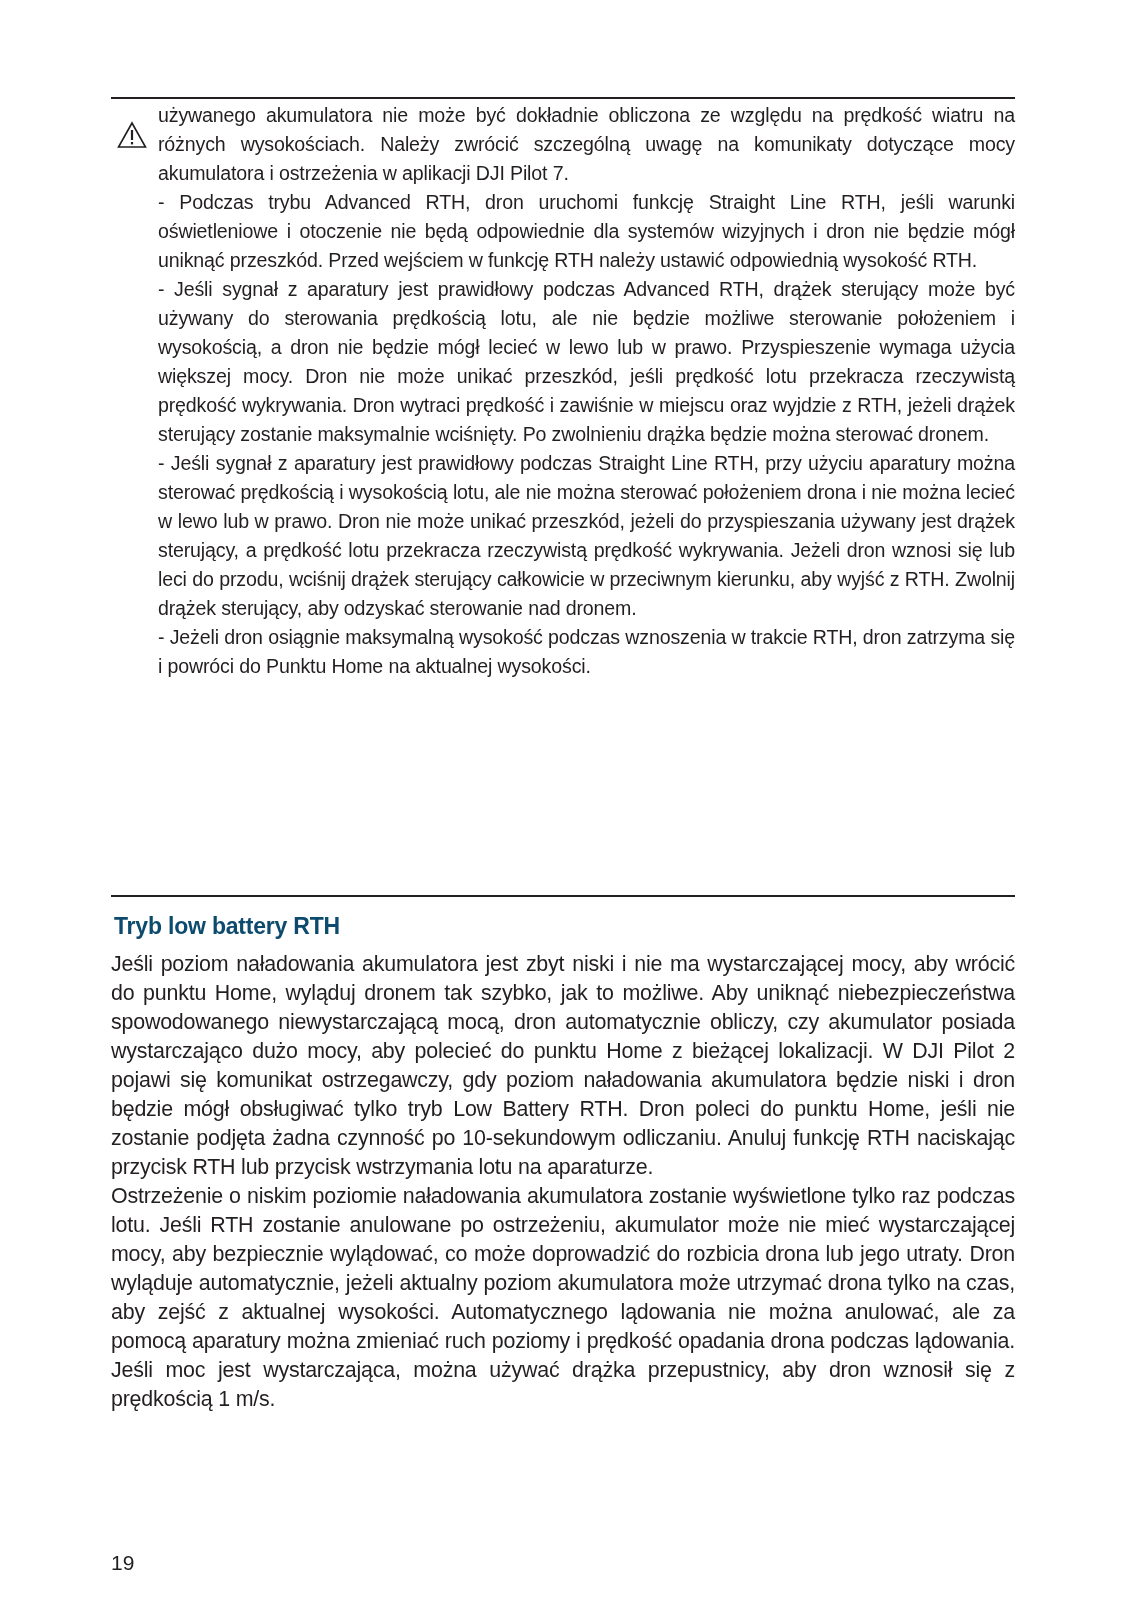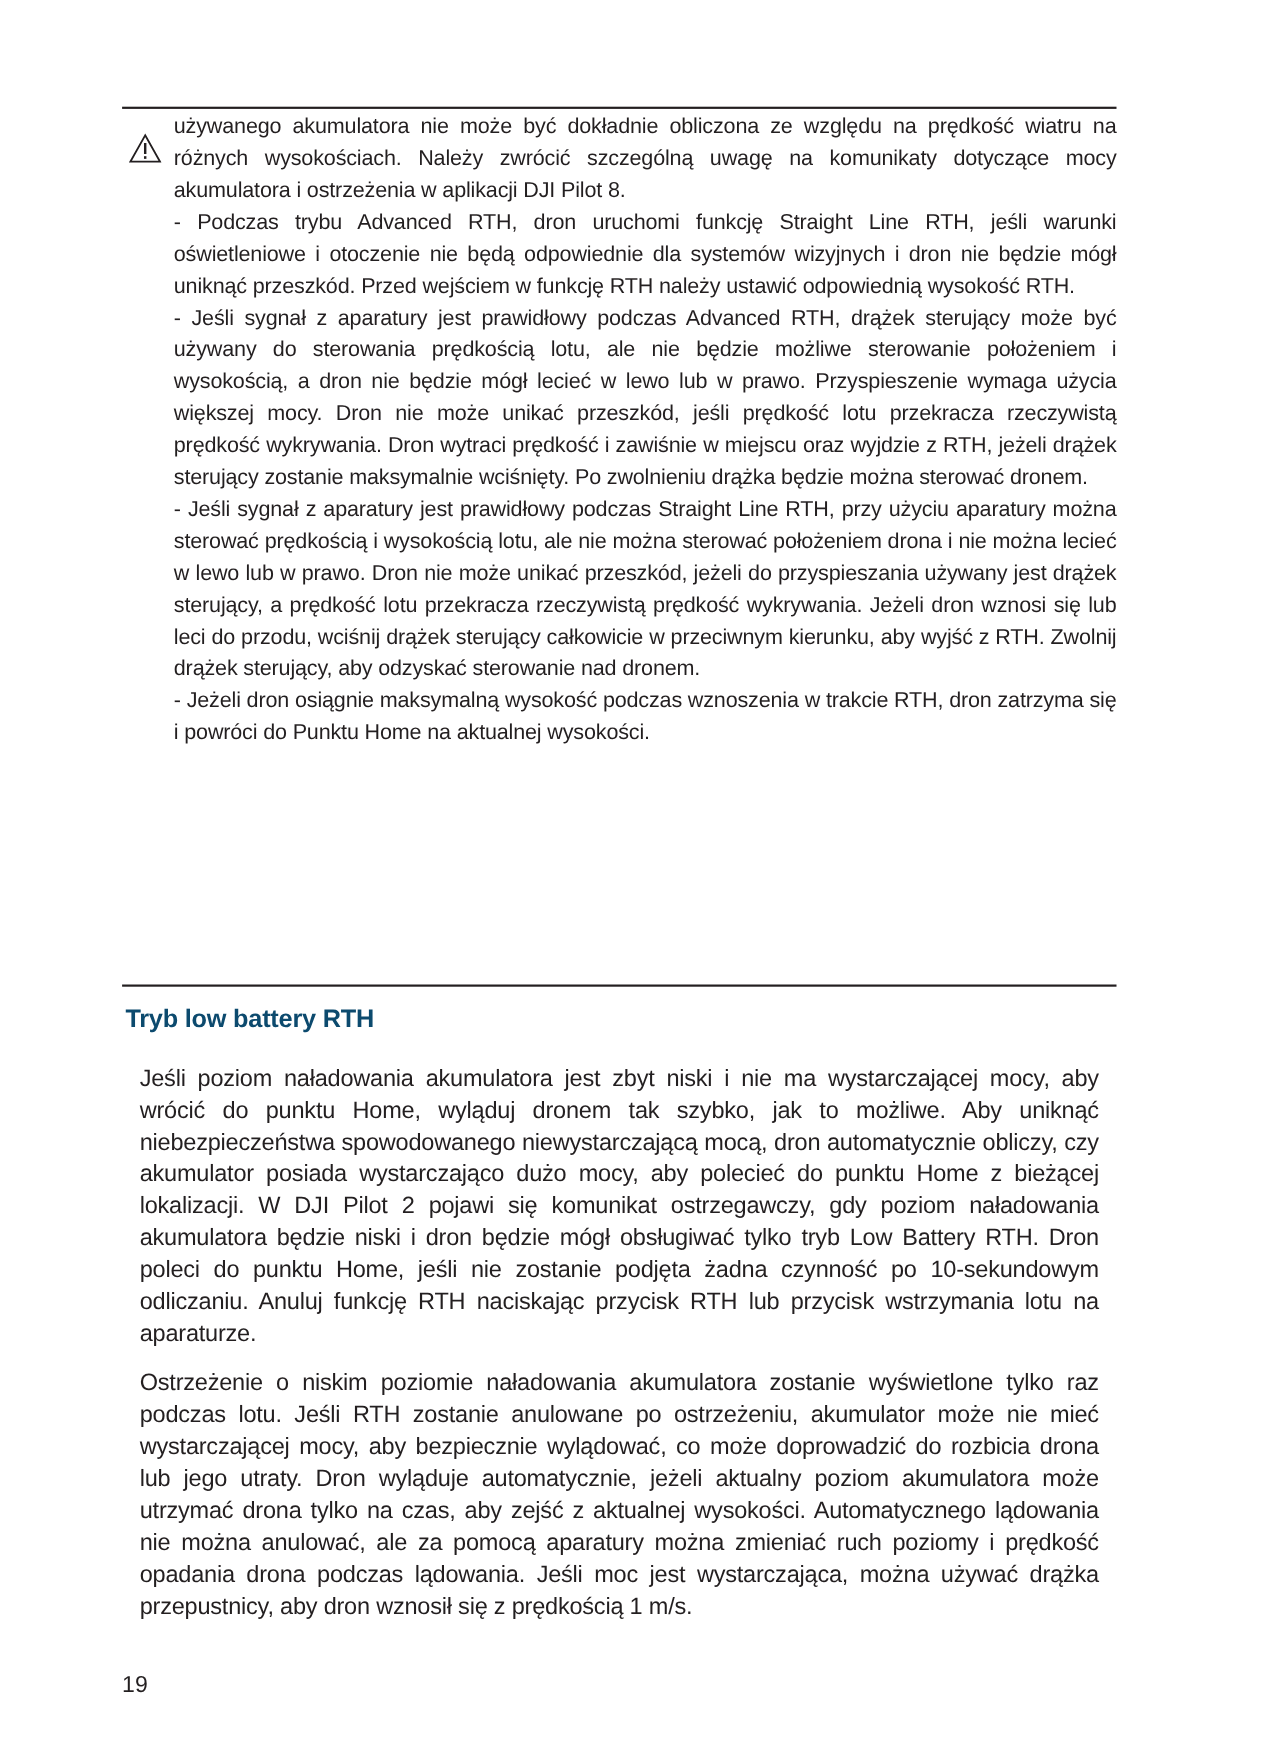--- a/index.html
+++ b/index.html
@@ -65,45 +65,45 @@
       position: absolute;
       left: 0;
       top: 950px;
       width: 904px;
       font-size: 21.4px;
       line-height: 29px;
       text-align: justify;
       letter-spacing: -0.2px;
     }
     .body-block p {
-      margin: 16px;
+      margin: 0;
     }
     .page-number {
       position: absolute;
       left: 0;
-      top: 1517px;
+      top: 1548px;
       font-size: 21px;
       line-height: 30px;
     }
   </style>
 </head>
 <body>
 
 <div class="page">
 
   <div class="rule rule-top"></div>
 
   <svg class="warning-icon" viewBox="0 0 30 28">
     <polygon points="15,2 28.5,26 1.5,26" fill="none" stroke="#231f20" stroke-width="1.6" stroke-linejoin="miter"></polygon>
     <rect x="13.9" y="9" width="2.2" height="10" fill="#231f20"></rect>
     <rect x="13.9" y="21" width="2.2" height="2.4" fill="#231f20"></rect>
   </svg>
 
   <div class="note-block">
-    <p>używanego akumulatora nie może być dokładnie obliczona ze względu na prędkość wiatru na różnych wysokościach. Należy zwrócić szczególną uwagę na komunikaty dotyczące mocy akumulatora i ostrzeżenia w aplikacji DJI Pilot 8.</p>
+    <p>używanego akumulatora nie może być dokładnie obliczona ze względu na prędkość wiatru na różnych wysokościach. Należy zwrócić szczególną uwagę na komunikaty dotyczące mocy akumulatora i ostrzeżenia w aplikacji DJI Pilot 7.</p>
     <p>- Podczas trybu Advanced RTH, dron uruchomi funkcję Straight Line RTH, jeśli warunki oświetleniowe i otoczenie nie będą odpowiednie dla systemów wizyjnych i dron nie będzie mógł uniknąć przeszkód. Przed wejściem w funkcję RTH należy ustawić odpowiednią wysokość RTH.</p>
     <p>- Jeśli sygnał z aparatury jest prawidłowy podczas Advanced RTH, drążek sterujący może być używany do sterowania prędkością lotu, ale nie będzie możliwe sterowanie położeniem i wysokością, a dron nie będzie mógł lecieć w lewo lub w prawo. Przyspie­szenie wymaga użycia większej mocy. Dron nie może unikać przeszkód, jeśli prędkość lotu przekracza rzeczywistą prędkość wykrywania. Dron wytraci prędkość i zawiśnie w miejscu oraz wyjdzie z RTH, jeżeli drążek sterujący zostanie maksymalnie wciśnięty. Po zwolnieniu drążka będzie można sterować dronem.</p>
     <p>- Jeśli sygnał z aparatury jest prawidłowy podczas Straight Line RTH, przy użyciu aparatury można sterować prędkością i wysokością lotu, ale nie można sterować położeniem drona i nie można lecieć w lewo lub w prawo. Dron nie może unikać przeszkód, jeżeli do przyspieszania używany jest drążek sterujący, a prędkość lotu przekracza rzeczywistą prędkość wykrywania. Jeżeli dron wznosi się lub leci do przodu, wciśnij drążek sterujący całkowicie w przeciwnym kierunku, aby wyjść z RTH. Zwolnij drążek sterujący, aby odzyskać sterowanie nad dronem.</p>
     <p>- Jeżeli dron osiągnie maksymalną wysokość podczas wznoszenia w trakcie RTH, dron zatrzyma się i powróci do Punktu Home na aktualnej wysokości.</p>
   </div>
 
   <div class="rule rule-bottom"></div>
 
   <h2 class="section-title" style="margin:0;">Tryb low battery RTH</h2>
 

